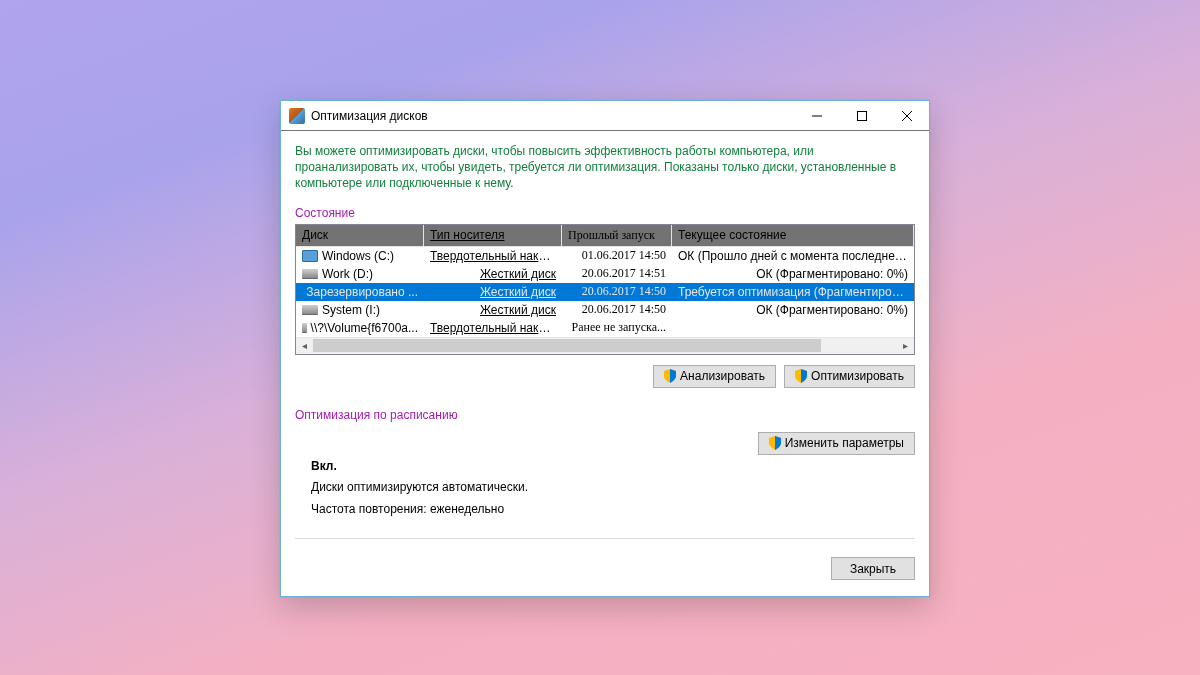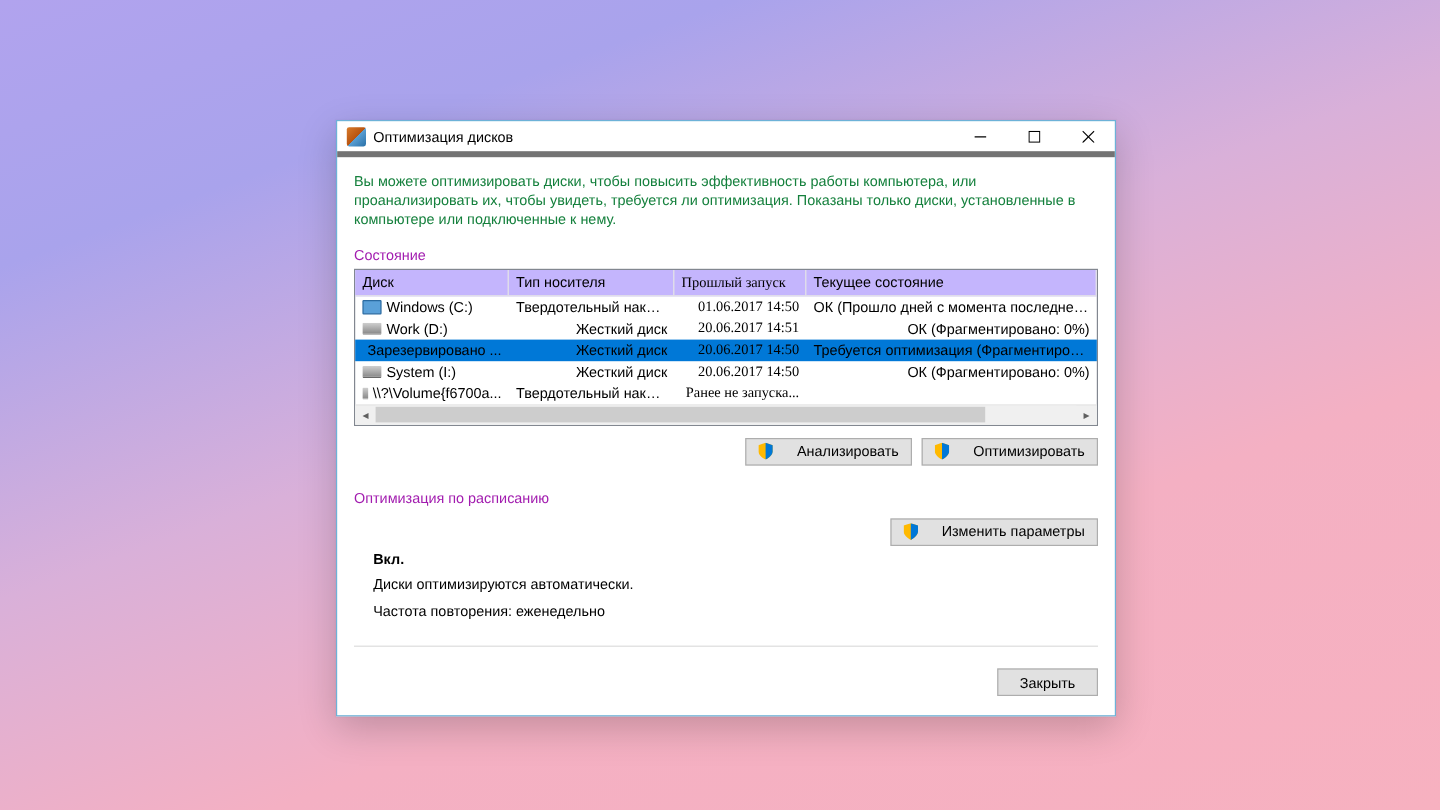--- a/index.html
+++ b/index.html
@@ -14,21 +14,21 @@
     left: 280px; top: 100px;
     width: 650px;
     background: #fff;
     border: 1px solid #6db2d8;
     box-shadow: 0 10px 30px rgba(0,0,0,0.20), 0 0 0 1px rgba(0,0,0,0.02);
   }
   .titlebar {
     height: 30px;
     display: flex; align-items: center;
     padding: 0 0 0 8px;
-    border-bottom: 5px solid #737373;
+    border-bottom: 1px solid #737373;
   }
   .titlebar .app-icon {
     width: 16px; height: 16px; margin-right: 6px;
     background: linear-gradient(135deg, #d87a2a 0%, #b85410 50%, #5a9fd4 50%, #2a71a8 100%);
     border-radius: 2px;
   }
   .titlebar .title { flex: 0 0 auto; color: #000; }
   .titlebar .spacer { flex: 1; }
   .winbtn {
     width: 45px; height: 30px;
@@ -42,44 +42,44 @@
   .section-label { color: #a21caf; margin-bottom: 4px; }
 
   .listview {
     border: 1px solid #828790;
     background: #fff;
     width: 100%;
   }
   .lv-header {
     display: flex;
     height: 22px;
-    background: #c4b5fd;
+    background: #737373;
     border-bottom: 1px solid #e5e5e5;
   }
   .lv-header .col {
     padding: 3px 6px 0 6px;
     border-right: 1px solid #e5e5e5;
     overflow: hidden; white-space: nowrap; text-overflow: ellipsis;
   }
   .lv-body {}
   .lv-row {
     display: flex;
     height: 18px;
     align-items: center;
   }
   .lv-row .cell {
     padding: 0 6px;
     overflow: hidden; white-space: nowrap; text-overflow: ellipsis; text-align: right;
   }
   .lv-row.selected {
     background: #0078d7;
-    color: #000000;
+    color: #e5e5e5;
   }
   .col-disk   { width: 128px; flex: 0 0 128px; }
-  .col-media  { width: 138px; flex: 0 0 138px; }
+  .col-media  { width: 138px; flex: 0 0 138px; text-decoration: underline; }
   .col-last   { width: 110px; flex: 0 0 110px; font-family: Liberation Serif, serif; }
   .col-status { flex: 1 1 auto; }
 
   .disk-cell { display: flex; align-items: center; gap: 4px; padding-left: 4px; }
   .drv-icon {
     width: 16px; height: 10px;
     background: linear-gradient(#cfcfcf, #8a8a8a);
     border-radius: 1px;
     border-bottom: 1px solid #666;
     position: relative;
@@ -114,21 +114,21 @@
   }
 
   .btnrow { display: flex; justify-content: flex-end; gap: 8px; margin-top: 10px; }
   .btn {
     height: 23px;
     min-width: 90px;
     padding: 0 10px;
     background: #e1e1e1;
     border: 1px solid #adadad;
     display: inline-flex; align-items: center; justify-content: center;
-    gap: 20px;
+    gap: 4px;
     font: inherit;
     cursor: default;
   }
   .shield {
     width: 12px; height: 14px;
     display: inline-block;
   }
   .shield svg { display:block; }
 
   .sched {

